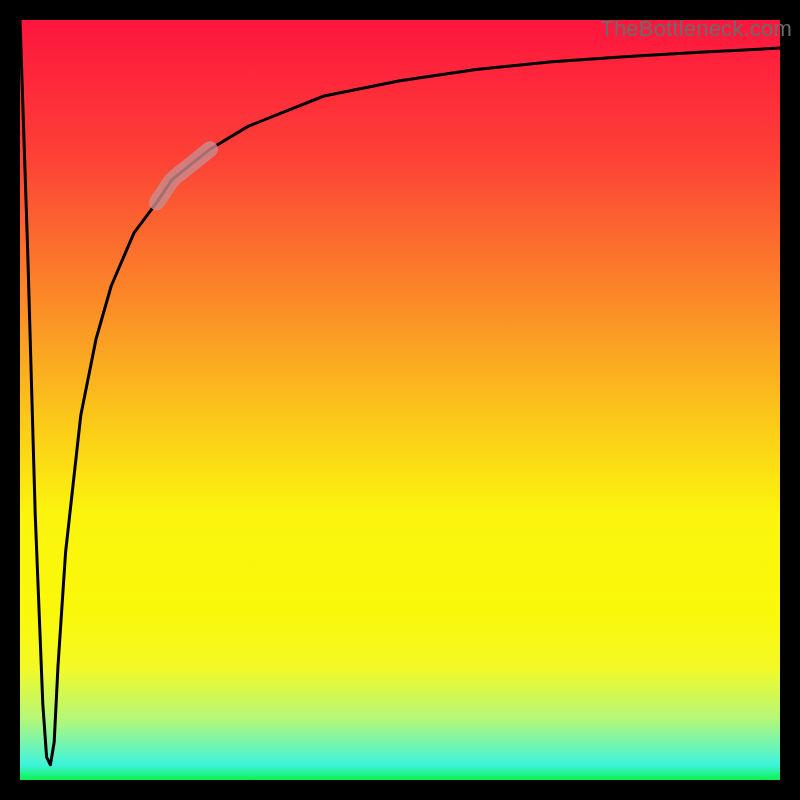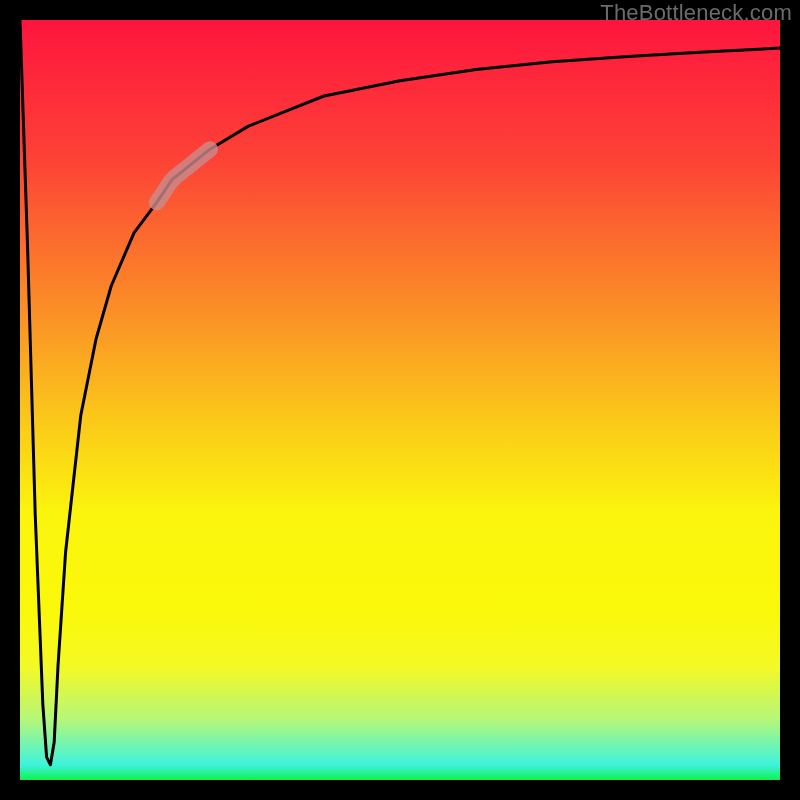--- a/index.html
+++ b/index.html
@@ -27,21 +27,21 @@
     height: 760px;
     overflow: hidden;
   }
   .plot-svg {
     display: block;
     width: 760px;
     height: 760px;
   }
   .watermark {
     position: absolute;
-    top: 0px;
+    top: 16px;
     right: 8px;
     color: #6b6b6b;
     font-size: 22px;
     font-weight: 500;
     letter-spacing: 0.2px;
     pointer-events: none;
   }
 </style>
 </head>
 <body>

